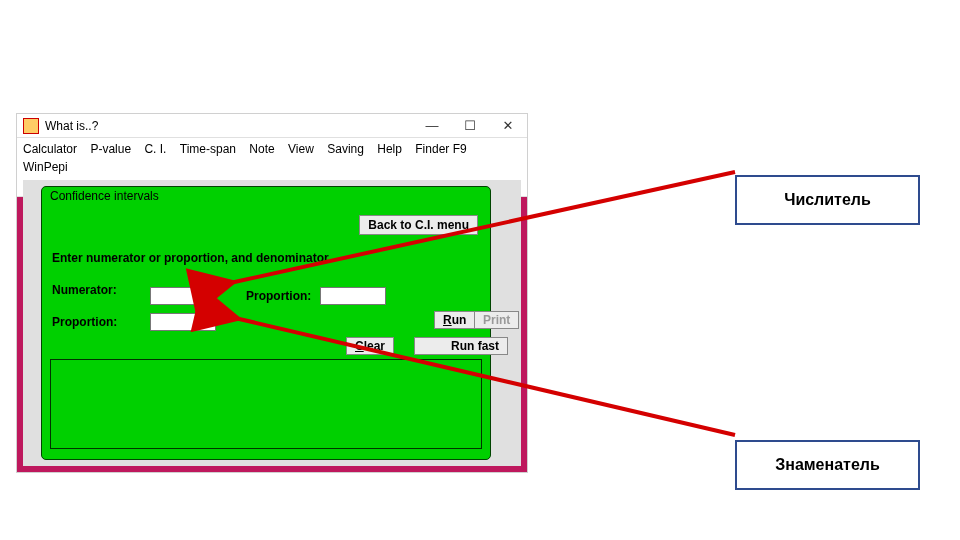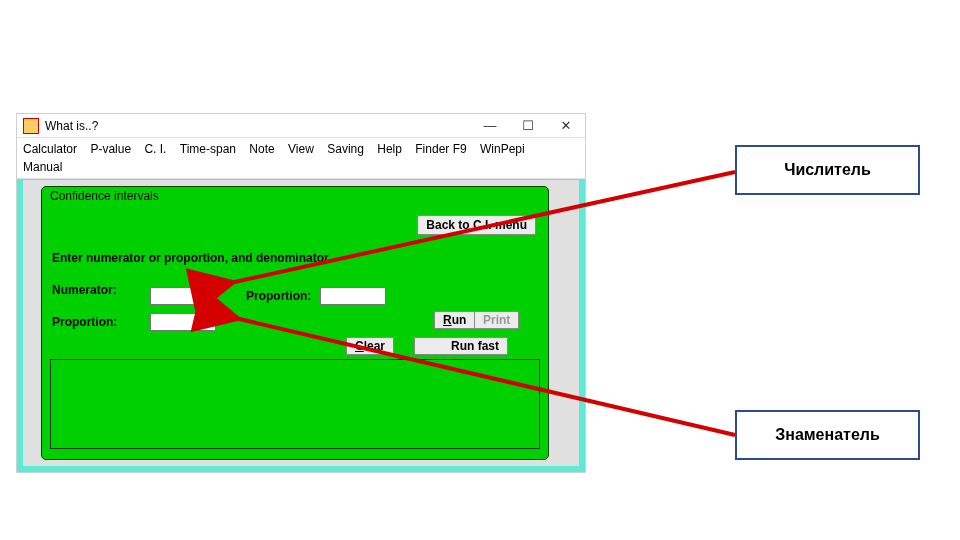--- a/index.html
+++ b/index.html
@@ -11,23 +11,23 @@
     font-family: "Segoe UI", Tahoma, sans-serif;
     font-size: 12px;
     color: #000;
     position: relative;
     overflow: hidden;
   }
   .window {
     position: absolute;
     left: 16px;
     top: 113px;
-    width: 570px;
+    width: 512px;
     height: 360px;
-    background: #5eead4;
+    background: #be185d;
     border: 1px solid #d0d0d0;
   }
   .titlebar {
     height: 24px;
     display: flex;
     align-items: center;
     background: #fff;
     border-bottom: 1px solid #e0e0e0;
     position: relative;
   }
@@ -127,20 +127,21 @@
   .callout {
     position: absolute;
     border: 2px solid #2e4b8e;
     background: #fff;
     padding: 14px 10px;
     font-size: 16px;
     font-weight: bold;
     color: #000;
     text-align: center;
     min-width: 160px;
+    margin-top: 30px;
   }
   svg.overlay {
     position: absolute;
     left: 0; top: 0;
     pointer-events: none;
   }
 </style>
 </head>
 <body>
 

